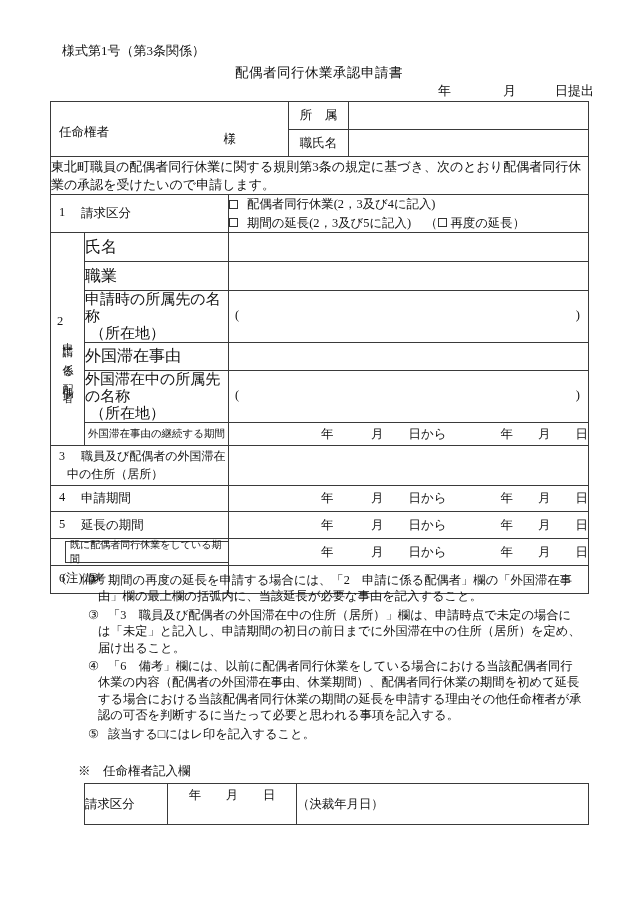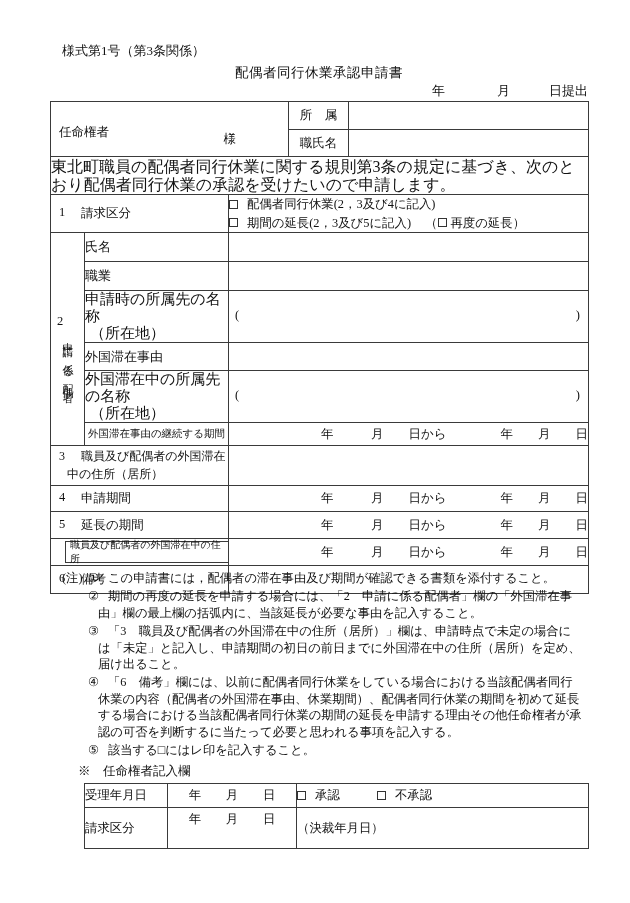--- a/index.html
+++ b/index.html
@@ -8,54 +8,54 @@
     width: 630px; height: 903px;
     font-family: "Liberation Serif", "DejaVu Serif", serif;
     color: #111111;
     position: relative;
     font-size: 13px;
   }
   .page { position: relative; width: 630px; height: 903px; overflow: hidden; text-decoration: underline; }
 
   .form-number { position: absolute; left: 62px; top: 42px; font-size: 13px; }
   .doc-title   { position: absolute; left: 50px; top: 64px; width: 538px; text-align: center; font-size: 13.5px; letter-spacing: 0.5px; }
-  .submit-date { position: absolute; left: 50px; top: 82px; width: 538px; text-align: right; font-size: 13px; }
+  .submit-date { position: absolute; left: 56px; top: 82px; width: 538px; text-align: right; font-size: 13px; }
 
   table.main {
     position: absolute; left: 50px; top: 101px;
     width: 538px; border-collapse: collapse; table-layout: fixed;
     font-size: 12.5px;
   }
   table.main td { border: 1px solid #3a3a3a; padding: 0; vertical-align: middle; overflow: hidden; }
   table.main { border: 1.5px solid #3a3a3a; }
 
   td.appointer { position: relative; vertical-align: top; }
   .appointer-label { display:block; padding: 7px 0 0 8px; }
   .honorific { position: absolute; right: 52px; top: 29px; }
   td.hdr-label { text-align: center; }
-  td.preamble { padding: 3px 8px; line-height: 17.5px; font-size: 16px; }
+  td.preamble { padding: 3px 8px; line-height: 17.5px; font-size: 13px; }
 
   .numlbl { position: relative; padding-left: 30px; }
   .numlbl .num { position: absolute; left: 8px; top: 0; }
   td.vcenter-label { vertical-align: middle; }
 
   td.options { padding: 2px 0 2px 12px; line-height: 18.5px; font-size: 12.4px; }
   .cb {
     display: inline-block; width: 9px; height: 9px;
     border: 1px solid #333; background: #fff;
     vertical-align: middle; position: relative; top: -1px; margin-right: 9px;
   }
   .cb.inline { margin: 0 3px 0 1px; }
   .re-ext { margin-left: 14px; }
 
   td.vert { vertical-align: top; text-align: center; }
   .vnum { display: block; text-align: left; padding: 26px 0 4px 6px; font-size: 12.5px; }
   .vtext { writing-mode: vertical-rl; text-orientation: upright; display: inline-block; font-size: 11px; letter-spacing: 3.5px; }
 
-  td.slbl { padding-left: 6px; font-size: 13px; margin-top: 44px; }
+  td.slbl { padding-left: 6px; font-size: 16px; margin-top: 44px; }
   td.slbl2 { padding: 3px 0 3px 6px; font-size: 15px; vertical-align: middle; line-height: 17px; }
   td.slbl2 .sub { display: block; padding-left: 5px; }
   td.slbl-small { padding-left: 6px; font-size: 10.5px; text-align: center; }
 
   td.paren-cell { vertical-align: bottom; }
   .paren-line { display: flex; justify-content: space-between; padding: 0 8px 3px 6px; font-size: 12.5px; }
 
   td.datecell { padding-left: 72px; font-size: 12.5px; text-align: right; }
   .dgap { margin-left: 54px; }
 
@@ -219,21 +219,21 @@
         </div>
       </td>
       <td colspan="3" class="datecell">
         <span>年　　　月　　日から</span><span class="dgap">年　　月　　日</span>
       </td>
     </tr>
 
     <tr style="height:27px">
       <td colspan="2" class="nested-cell">
         <div class="nested-box">
-          <span>職員及び配偶者の外国滞在中の住所</span>
+          <span>既に配偶者同行休業をしている期間</span>
         </div>
       </td>
       <td colspan="3" class="datecell">
         <span>年　　　月　　日から</span><span class="dgap">年　　月　　日</span>
       </td>
     </tr>
 
     <tr style="height:28px">
       <td colspan="2">
         <div class="numlbl">
@@ -243,21 +243,20 @@
       </td>
       <td colspan="3"></td>
     </tr>
   </tbody>
     </table>
 
   <div class="notes">
     <div class="note">
       <span class="nprefix">(注)</span>
       <span class="nnum">①</span>
-      <span>この申請書には，配偶者の滞在事由及び期間が確認できる書類を添付すること。</span>
     </div>
     <div class="note">
       <span class="nnum">②</span>
       <span>期間の再度の延長を申請する場合には、「2　申請に係る配偶者」欄の「外国滞在事由」欄の最上欄の括弧内に、当該延長が必要な事由を記入すること。</span>
     </div>
     <div class="note">
       <span class="nnum">③</span>
       <span>「3　職員及び配偶者の外国滞在中の住所（居所）」欄は、申請時点で未定の場合には「未定」と記入し、申請期間の初日の前日までに外国滞在中の住所（居所）を定め、届け出ること。</span>
     </div>
     <div class="note">
@@ -272,28 +271,20 @@
 
   <div class="officer-heading">※　任命権者記入欄</div>
 
   <table class="officer">
     <colgroup>
       <col style="width:83px">
         <col style="width:129px">
         <col style="width:292px">
     </colgroup>
     <tbody>
-        <tr style="height:24px">
-      <td class="olbl">受理年月日</td>
-      <td class="odate">年　　月　　日</td>
-      <td class="ostatus">
-        <span class="cb"></span><span>承認</span>
-        <span class="cb cb-gap"></span><span>不承認</span>
-      </td>
-    </tr>
     <tr style="height:41px">
       <td class="olbl">請求区分</td>
       <td class="odate" style="vertical-align:top; padding-top:3px;">年　　月　　日</td>
       <td class="oreason">（決裁年月日）</td>
     </tr>
   </tbody>
     </table>
 
 </div>
 

